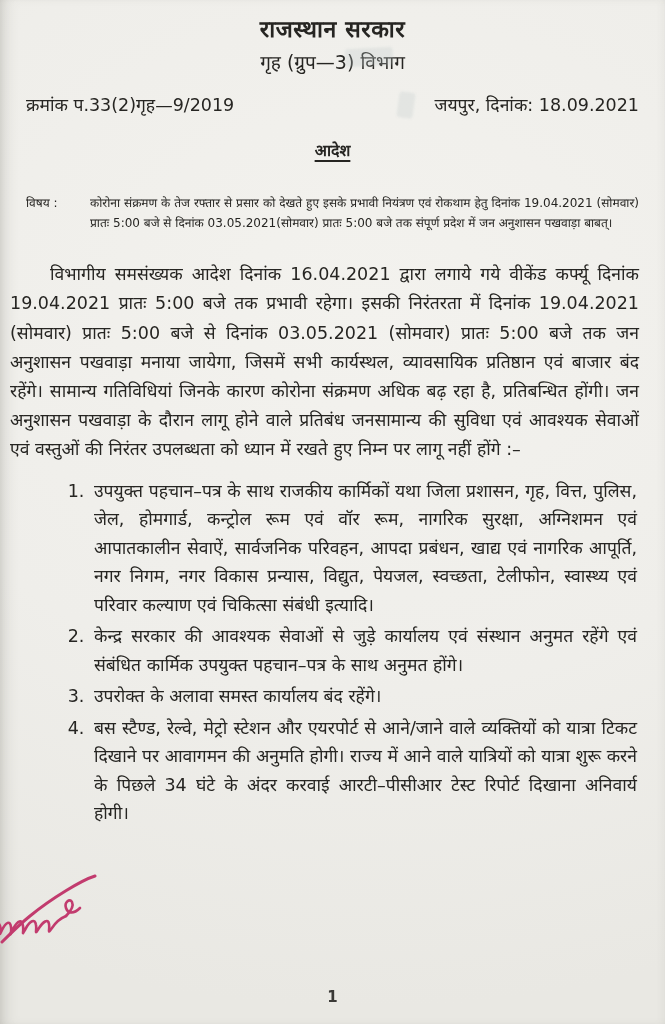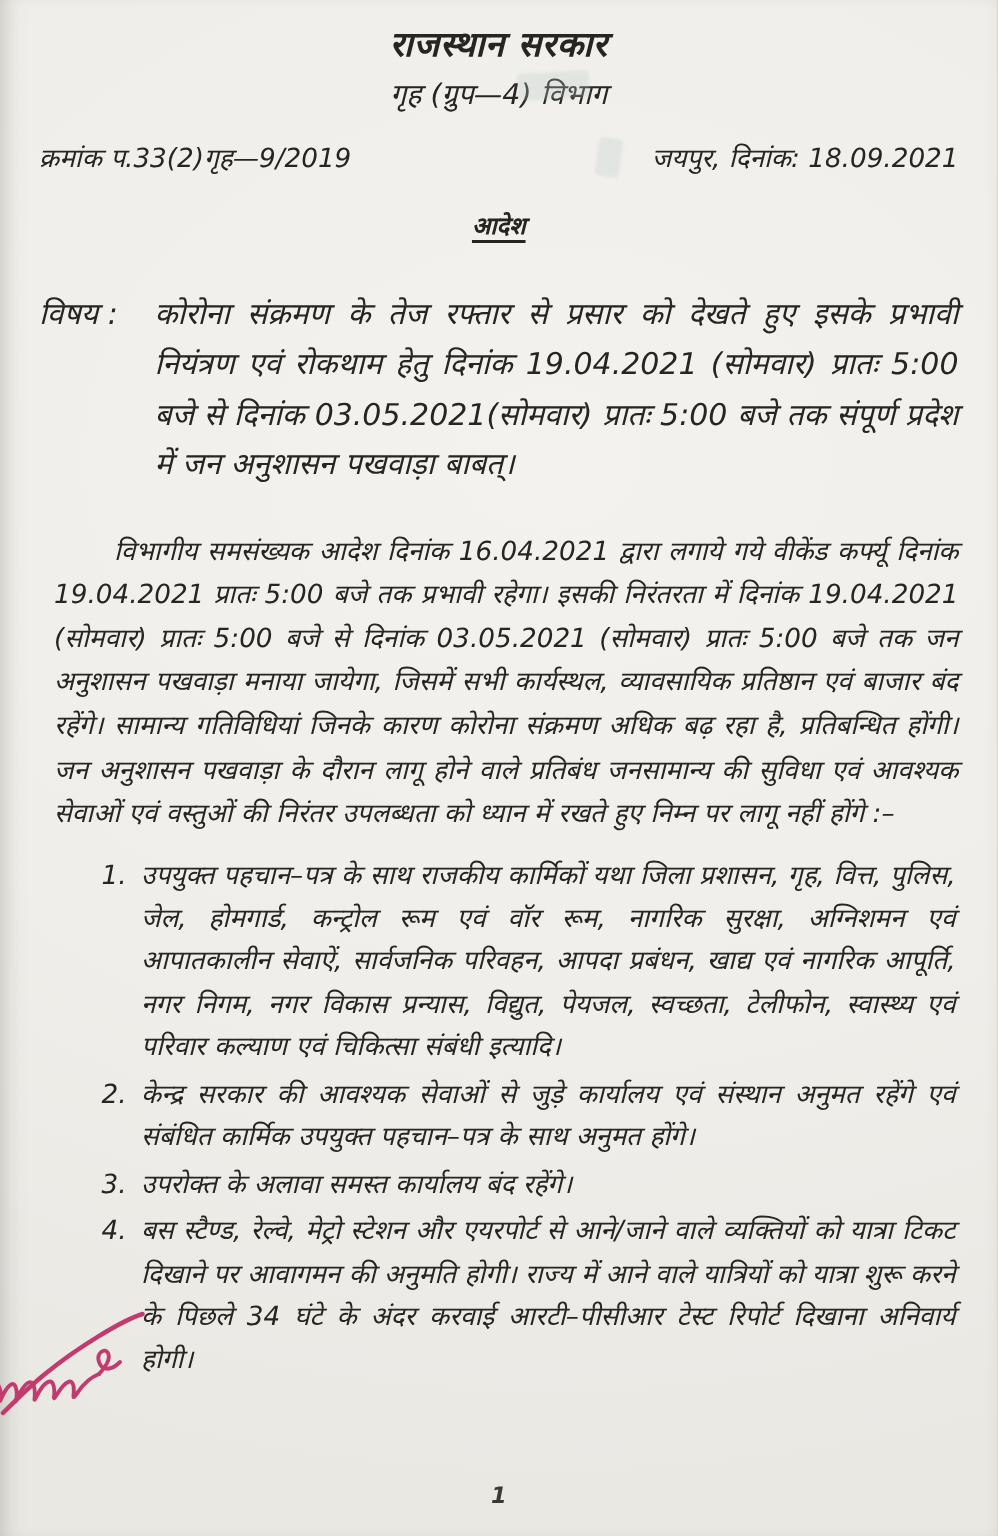--- a/index.html
+++ b/index.html
@@ -10,21 +10,20 @@
     -webkit-font-smoothing:antialiased;
   }
   .page{
     position:relative;
     width:665px;height:1024px;
     overflow:hidden;
     color:#262522;
     background:
       radial-gradient(ellipse 900px 700px at 55% 30%, #f3f2ee 0%, #efeeea 55%, #e9e8e3 100%);
     box-shadow:inset 12px 0 18px -14px rgba(90,90,80,.45), inset -6px 0 12px -10px rgba(120,120,110,.25);
-    font-style:italic;
   }
   .doc-title{
     padding-top:12px;
     text-align:center;
     font-size:23px;
     font-weight:700;
     letter-spacing:.5px;
   }
   .doc-subtitle{
     margin-top:5px;
@@ -47,36 +46,35 @@
     font-weight:700;
   }
   .order-heading span{
     text-decoration:underline;
     text-underline-offset:4px;
     text-decoration-thickness:1.5px;
   }
   .subject-block{
     display:flex;
     margin:32px 26px 0 26px;
-    font-size:20px;
+    font-size:12px;
     line-height:1.67;
     font-weight:500;
-    gap:13px;
   }
   .subject-label{
     flex:0 0 62px;
     white-space:nowrap;
   }
   .subject-text{
     flex:1;
     text-align:justify;
     padding-left:2px;
   }
   .body-paragraph{
-    margin:27px 26px 0 36px;
+    margin:27px 26px 0 10px;
     font-size:17.5px;
     line-height:1.67;
     font-weight:500;
     text-align:justify;
     text-indent:40px;
   }
   ol.exception-list{
     margin:12px 28px 0 62px;
     padding-left:28px;
     font-size:17.5px;
@@ -116,21 +114,21 @@
 </style>
 </head>
 <body>
 
 <div class="page">
 
   <div class="scan-smudge smudge-1"></div>
   <div class="scan-smudge smudge-2"></div>
 
   <div class="doc-title">राजस्थान सरकार</div>
-  <div class="doc-subtitle">गृह (ग्रुप—4) विभाग</div>
+  <div class="doc-subtitle">गृह (ग्रुप—3) विभाग</div>
 
   <div class="ref-line">
     <span>क्रमांक प.33(2)गृह—9/2019</span>
     <span>जयपुर, दिनांक: 18.09.2021</span>
   </div>
 
   <div class="order-heading">
     <span>आदेश</span>
   </div>
 

